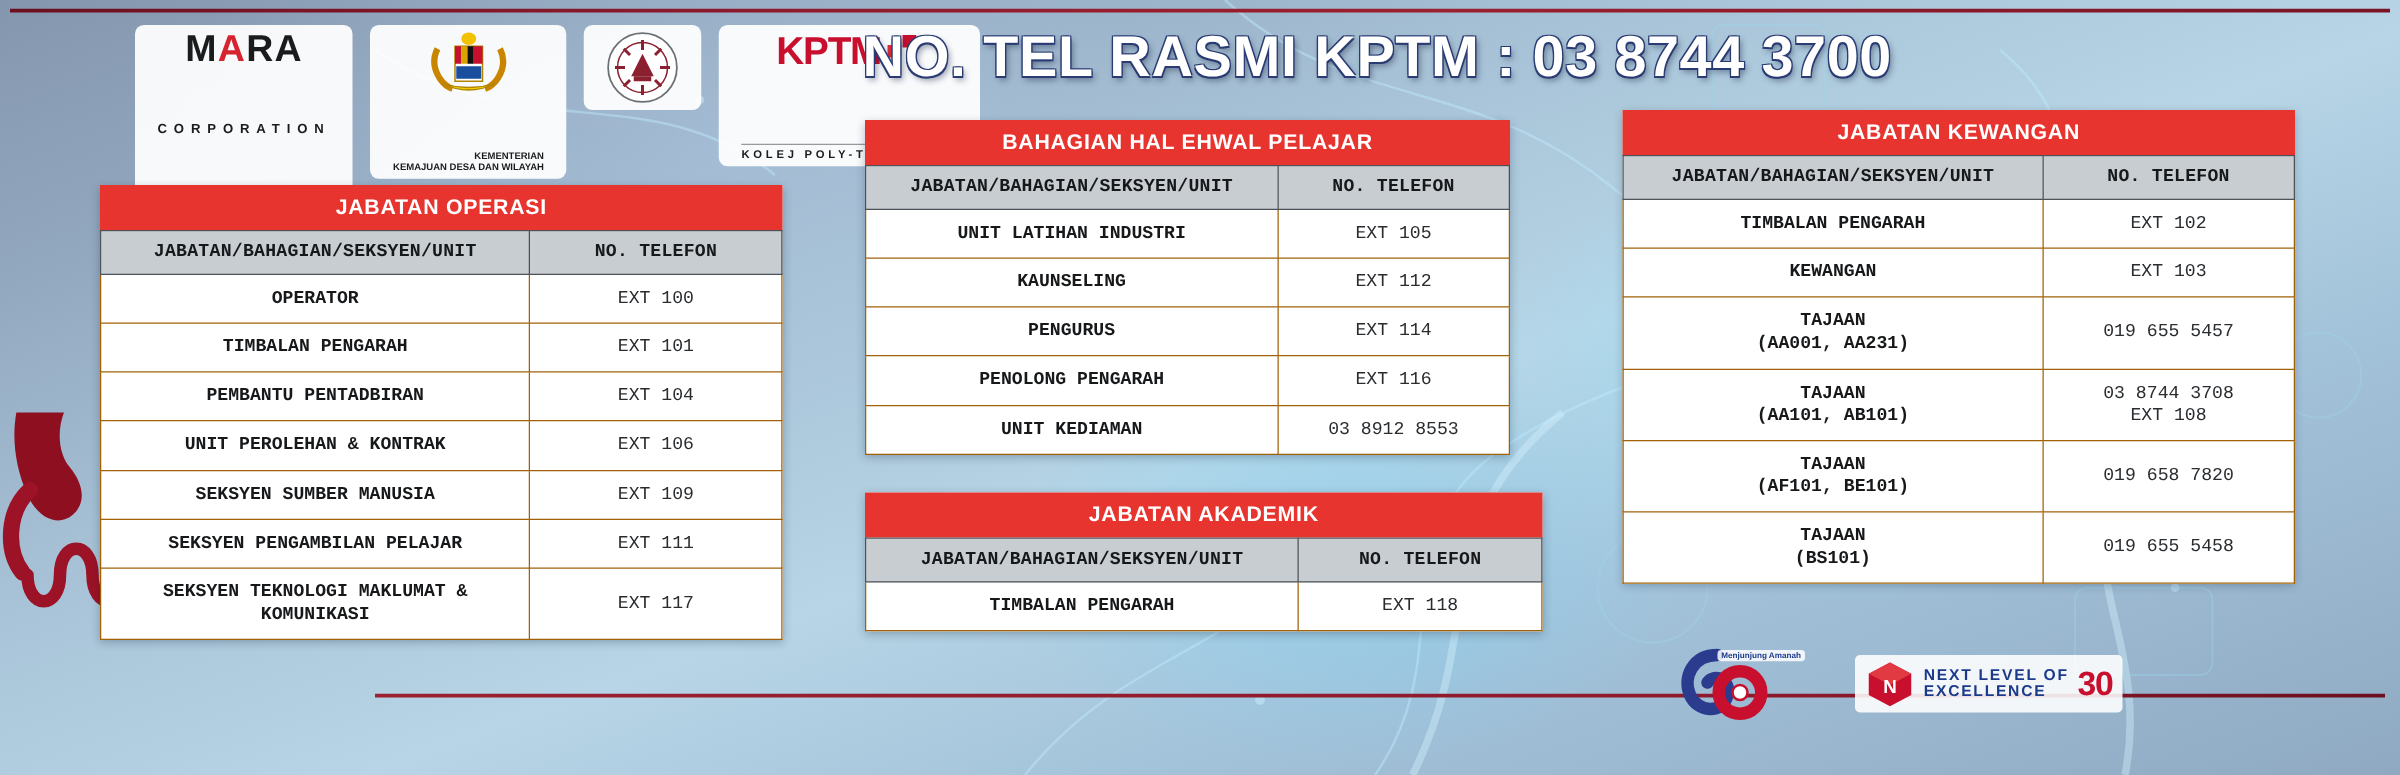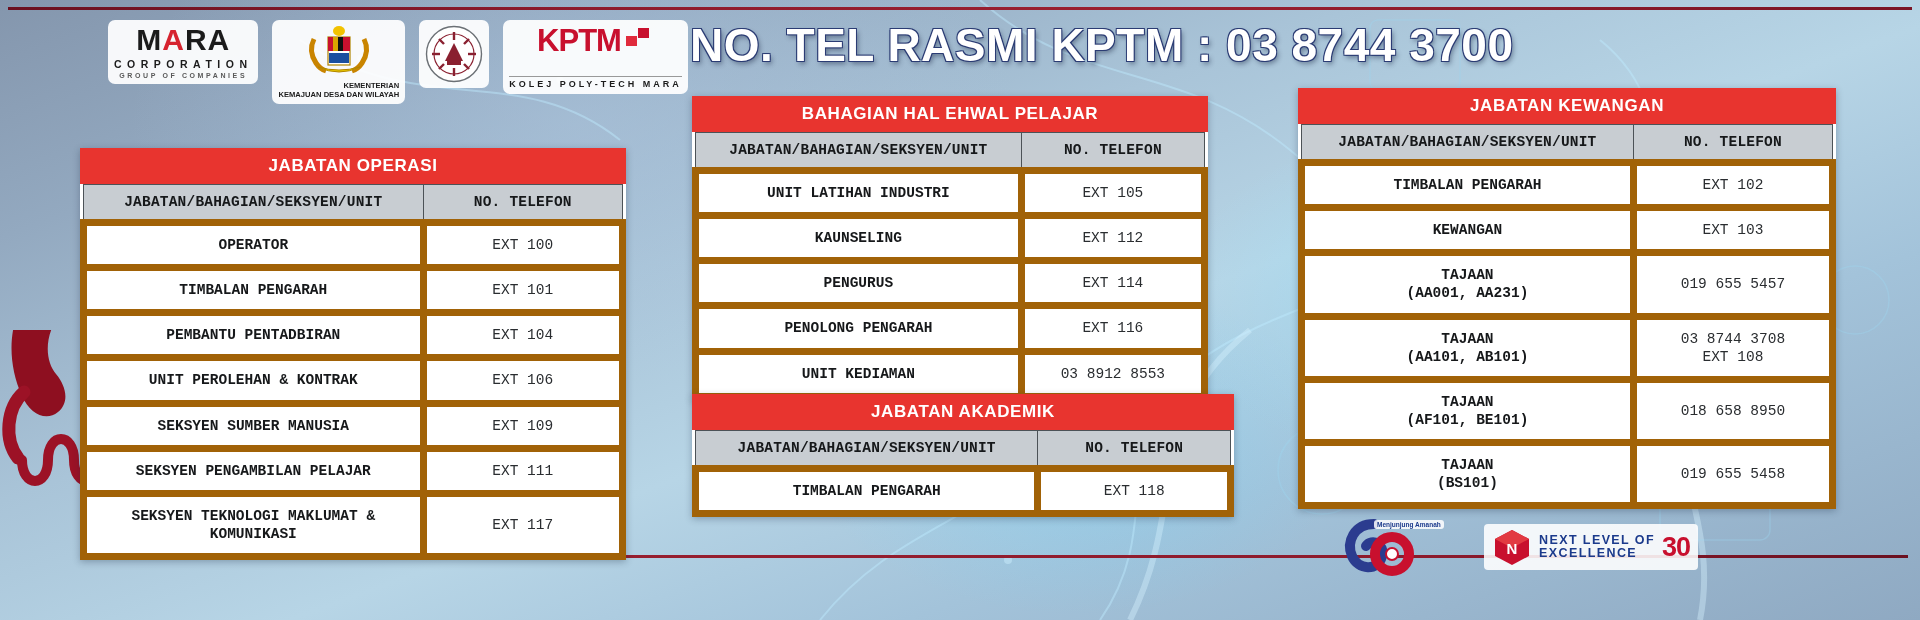--- a/index.html
+++ b/index.html
@@ -44,22 +44,22 @@
   
   #logos {
     position: absolute;
     left: 108px; top: 20px;
     display: flex; align-items: flex-start; gap: 14px;
     z-index: 7;
   }
   .logo-badge {
     background: rgba(255,255,255,0.93);
     border-radius: 7px;
-    padding: 5px 6px;
-    display: flex; flex-direction: column; align-items: center;
+    padding: 5px 18px;
+    display: flex; flex-direction: column; align-items: center; gap: 39px;
   }
   .mara-main { font-size: 30px; font-weight: 800; letter-spacing: 1px; color: #1b1b1b; line-height: 1; position: relative;}
   .mara-a { color: #d6232f; }
   .mara-sub1 { font-size: 10.5px; letter-spacing: 5.5px; color: #1b1b1b; font-weight: 600; margin-top: 3px;}
   .mara-sub2 { font-size: 7px; letter-spacing: 2.6px; color: #5a5a5a; font-weight: 600; margin-top: 2px;}
 
   .jata-wrap { display:flex; flex-direction:column; align-items:center; }
   .jata-cap { font-size: 7.6px; font-weight: 800; color:#1b1b1b; text-align:right; line-height:1.2; margin-top:2px;}
 
   .kptm-main { font-size: 31px; font-weight: 900; letter-spacing: -1px; color:#c8102e; line-height:1; }
@@ -109,21 +109,21 @@
     font-weight: 800;
     letter-spacing: 0.2px;
     padding: 9px 4px;
     border: 1px solid #4c5257;
     text-align: center;
   }
   table.grid td {
     background: #ffffff;
     font-size: 14.5px;
     padding: 10px 6px;
-    border: 7px solid #a16207;
+    border: 1px solid #a16207;
     text-align: center;
     color: #16181a;
     line-height: 1.25;
   }
   table.grid td.unit { font-weight: 800; }
   table.grid td.tel  { font-weight: 400; color:#2a2d30; }
 
   
   .t-ops  .c1 { width: 63%; } .t-ops  .c2 { width: 37%; }
   .t-hep  .c1 { width: 64%; } .t-hep  .c2 { width: 36%; }
@@ -397,21 +397,21 @@
         <tr>
           <td class="unit">TAJAAN<br>(AA001, AA231)</td>
           <td class="tel">019 655 5457</td>
         </tr>
         <tr>
           <td class="unit">TAJAAN<br>(AA101, AB101)</td>
           <td class="tel">03 8744 3708<br>EXT 108</td>
         </tr>
         <tr>
           <td class="unit">TAJAAN<br>(AF101, BE101)</td>
-          <td class="tel">018 658 8950</td>
+          <td class="tel">019 658 7820</td>
         </tr>
         <tr>
           <td class="unit">TAJAAN<br>(BS101)</td>
           <td class="tel">019 655 5458</td>
         </tr>
       </tbody>
   </table>
 </div>
 
 <div id="bottom-logos">

